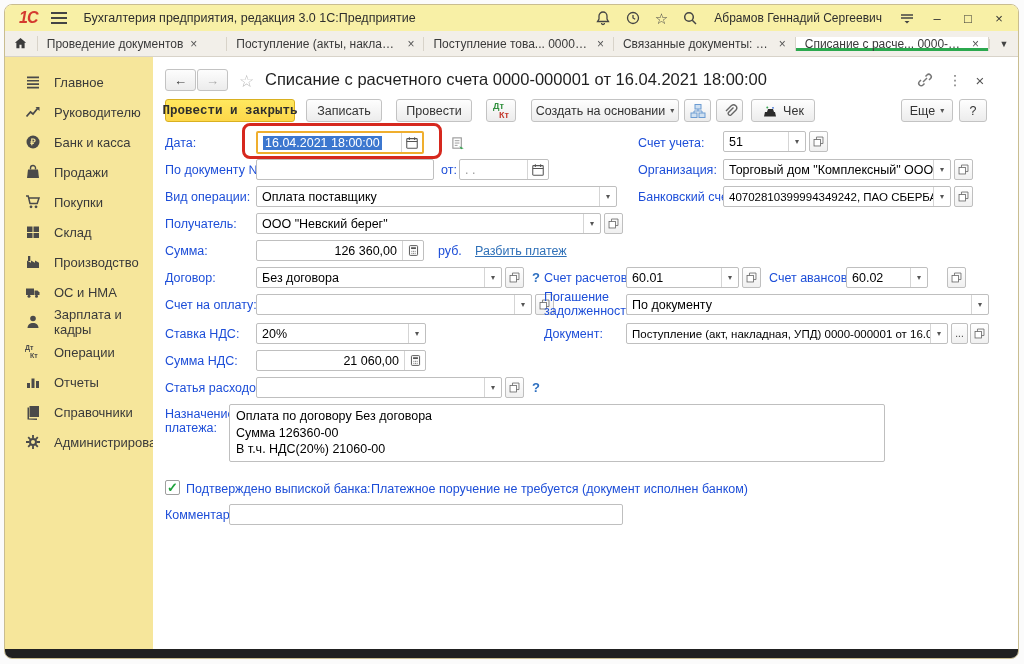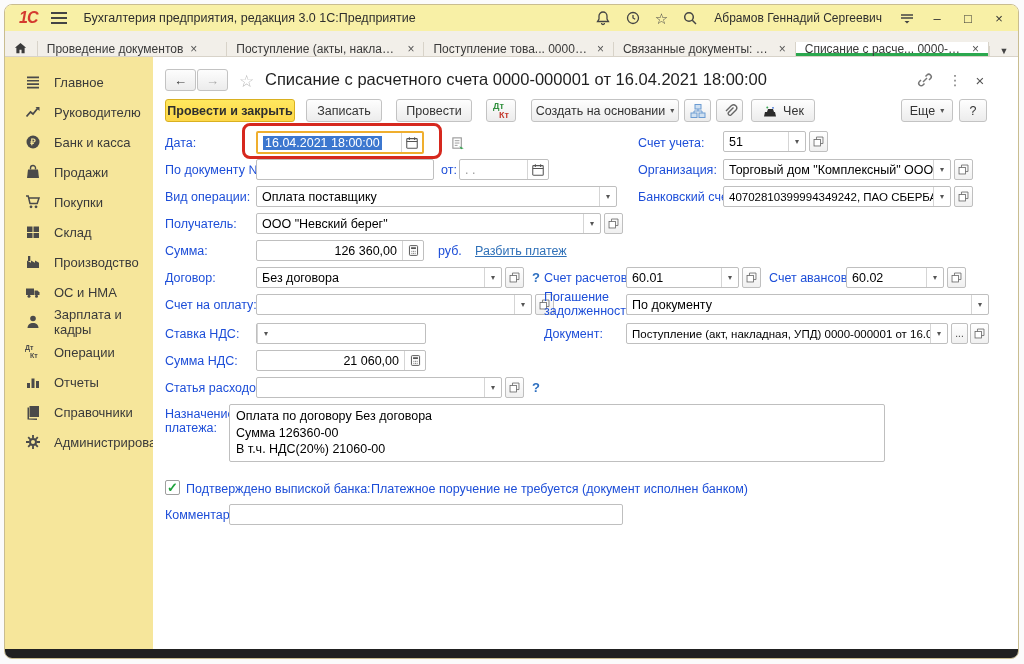--- a/index.html
+++ b/index.html
@@ -16,21 +16,21 @@
   .hamburger { width:16px; margin-right:16px; cursor:pointer; }
   .hamburger div { height:2px; background:#444; margin:3px 0; }
   .apptitle { font-size:12.5px; color:#2e2e2e; }
   .tb-right { margin-left:auto; display:flex; align-items:center; gap:13px; }
   .tb-ic { width:17px; height:17px; display:flex; align-items:center; justify-content:center; cursor:pointer; }
   .tb-star { font-size:15px; color:#444; line-height:1; cursor:pointer; }
   .username { font-size:12px; color:#2e2e2e; margin:0 3px; }
   .winctl { font-size:13px; color:#333; width:18px; text-align:center; cursor:pointer; }
   
   .tabbar { height:26px; background:#f2efe9; border-bottom:1px solid #d8d3c9;
-            display:flex; align-items:flex-end; flex:0 0 auto; }
+            display:flex; align-items:center; flex:0 0 auto; }
   .tab-home { width:34px; display:flex; align-items:center; justify-content:center;
               border-right:1px solid #d8d3c9; cursor:pointer; }
   .tab { display:flex; align-items:center; padding:0 9px; border-right:1px solid #d8d3c9;
          font-size:12px; color:#3a3a3a; cursor:pointer; white-space:nowrap; overflow:hidden; }
   .tab .tlabel { overflow:hidden; text-overflow:ellipsis; }
   .tab .tclose { margin-left:7px; color:#555; font-size:12px; }
   .tab.active { background:#fff; box-shadow: inset 0 -3px 0 #2ba84e; }
   .tab-caret { margin-left:auto; width:30px; display:flex; align-items:center; justify-content:center;
                font-size:9px; color:#444; border-left:1px solid #d8d3c9; cursor:pointer; }
   
@@ -48,21 +48,21 @@
             display:flex; align-items:center; justify-content:center; font-size:13px; color:#333; cursor:pointer; }
   .navbtn.dis { color:#aaa; }
   .doc-star { position:absolute; left:86px; top:14px; font-size:17px; color:#b9b9b9; cursor:pointer; }
   .doc-title { position:absolute; left:112px; top:13px; font-size:16.5px; color:#1f1f1f; white-space:nowrap; }
   .hdr-ic { position:absolute; top:14px; width:18px; height:18px; display:flex; align-items:center;
             justify-content:center; cursor:pointer; color:#777; }
   
   .tbtn { position:absolute; top:42px; height:23px; border:1px solid #c3c3c3; border-radius:3px;
           background:linear-gradient(#fefefe,#ececec); font-size:12.5px; color:#333;
           display:flex; align-items:center; justify-content:center; gap:5px; padding:0 8px; cursor:pointer; white-space:nowrap; }
-  .tbtn.primary { background:linear-gradient(#ffe85e,#fdd74a); border-color:#d9b020; font-weight:bold; color:#2e2e2e; }
+  .tbtn.primary { background:linear-gradient(#ffe85e,#fdd74a); border-color:#d9b020; font-weight:bold; color:#2e2e2e;font-family:Liberation Mono, monospace; }
   .tbtn .caret { font-size:8px; color:#555; }
   .dt { color:#2f8f3c; font-size:9px; font-weight:bold; line-height:1; display:block; }
   .kt { color:#c43b2f; font-size:9px; font-weight:bold; line-height:1; display:block; padding-left:6px; }
   
   .lbl { position:absolute; color:#1d4ed8; white-space:nowrap; }
   .lbl2 { white-space:normal; line-height:1.15; }
   .fld { position:absolute; height:21px; background:#fff; border:1px solid #bfbfbf; border-radius:2px;
          display:flex; align-items:stretch; color:#000; cursor:text; }
   .fld .val { flex:1; padding:0 5px; display:flex; align-items:center; white-space:nowrap; overflow:hidden; }
   .fld .val.num { justify-content:flex-end; }
@@ -411,20 +411,21 @@
       </div>
       <span class="sqbtn" style="left:382px; top:237px">
         <svg width="13" height="13" viewBox="0 0 16 16">
             <rect x="2.5" y="5.5" width="8" height="8" fill="#fff" stroke="#666"></rect>
             <path d="M5.5 5.5V2.5h8v8h-3" fill="none" stroke="#666"></path>
           </svg>
       </span>
 
       <span class="lbl" style="left:12px; top:270px">Ставка НДС:</span>
       <div class="fld" style="left:103px; top:266px; width:170px">
+        <span class="val">20%</span>
         <span class="dd">▾</span>
       </div>
 
       <span class="lbl" style="left:12px; top:297px">Сумма НДС:</span>
       <div class="fld" style="left:103px; top:293px; width:170px">
         <span class="val num">21 060,00</span>
         <span class="ibtn">
           <svg width="13" height="13" viewBox="0 0 16 16">
               <rect x="3" y="2" width="10" height="12" rx="1" fill="none" stroke="#555" stroke-width="1.2"></rect>
               <rect x="5" y="4" width="6" height="2.2" fill="#555"></rect>
@@ -501,21 +502,21 @@
         <span class="val">60.01</span>
         <span class="dd">▾</span>
       </div>
       <span class="sqbtn" style="left:589px; top:210px">
         <svg width="13" height="13" viewBox="0 0 16 16">
             <rect x="2.5" y="5.5" width="8" height="8" fill="#fff" stroke="#666"></rect>
             <path d="M5.5 5.5V2.5h8v8h-3" fill="none" stroke="#666"></path>
           </svg>
       </span>
       <span class="lbl" style="left:616px; top:214px">Счет авансов:</span>
-      <div class="fld" style="left:693px; top:210px; width:98px">
+      <div class="fld" style="left:693px; top:210px; width:82px">
         <span class="val">60.02</span>
         <span class="dd">▾</span>
       </div>
       <span class="sqbtn" style="left:794px; top:210px">
         <svg width="13" height="13" viewBox="0 0 16 16">
             <rect x="2.5" y="5.5" width="8" height="8" fill="#fff" stroke="#666"></rect>
             <path d="M5.5 5.5V2.5h8v8h-3" fill="none" stroke="#666"></path>
           </svg>
       </span>
 

